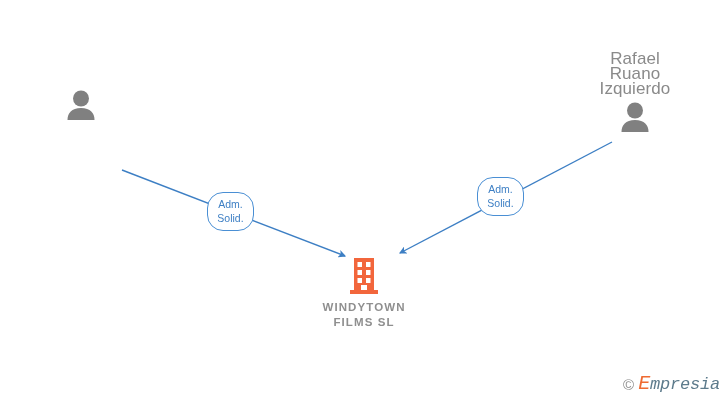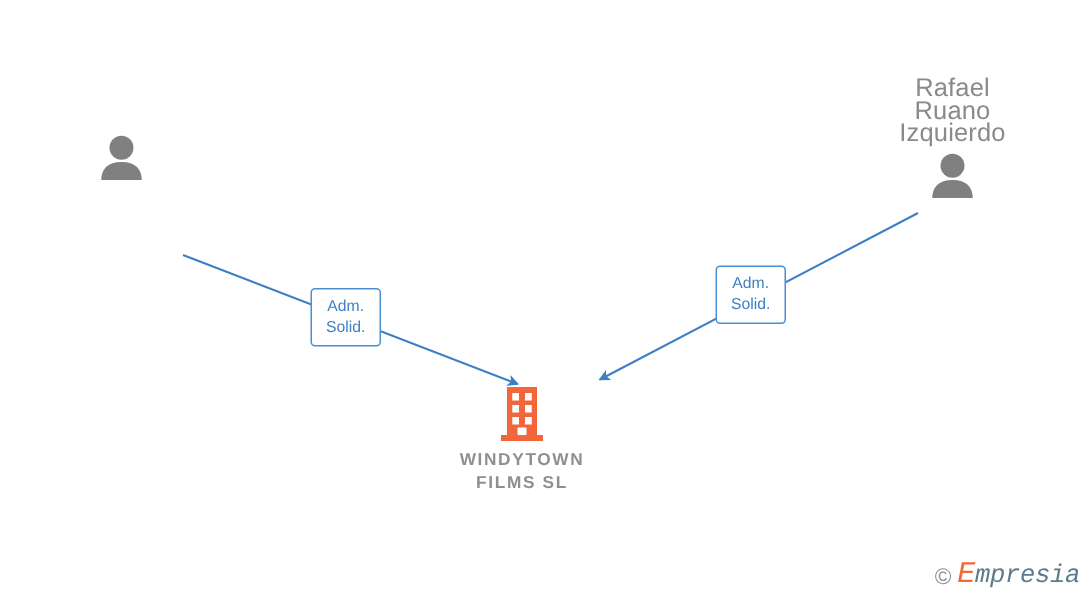--- a/index.html
+++ b/index.html
@@ -46,21 +46,21 @@
     width: 34px;
     height: 30px;
   }
 
   #person-left  { left: 6px;  top: 84px; }
   #person-right { left: 560px; top: 51px; }
 
   
   #company-node {
     position: absolute;
-    left: 292px;
+    left: 308px;
     top: 258px;
     width: 112px;
     text-align: center;
   }
   .company-icon {
     display: block;
     margin: 0 auto;
     width: 28px;
     height: 36px;
   }
@@ -73,21 +73,21 @@
     letter-spacing: 1.1px;
     white-space: pre-line;
   }
 
   
   .edge-label {
     position: absolute;
     box-sizing: border-box;
     background: #ffffff;
     border: 1.5px solid #4a8fd4;
-    border-radius: 3px;
+    border-radius: 16px;
     color: #3d7fc4;
     font-size: 10.5px;
     line-height: 14px;
     text-align: center;
     padding: 4px 0 5px 0;
     width: 47px;
     white-space: pre-line;
   }
   #edge-label-left  { left: 207px; top: 192px; }
   #edge-label-right { left: 477px; top: 177px; }

